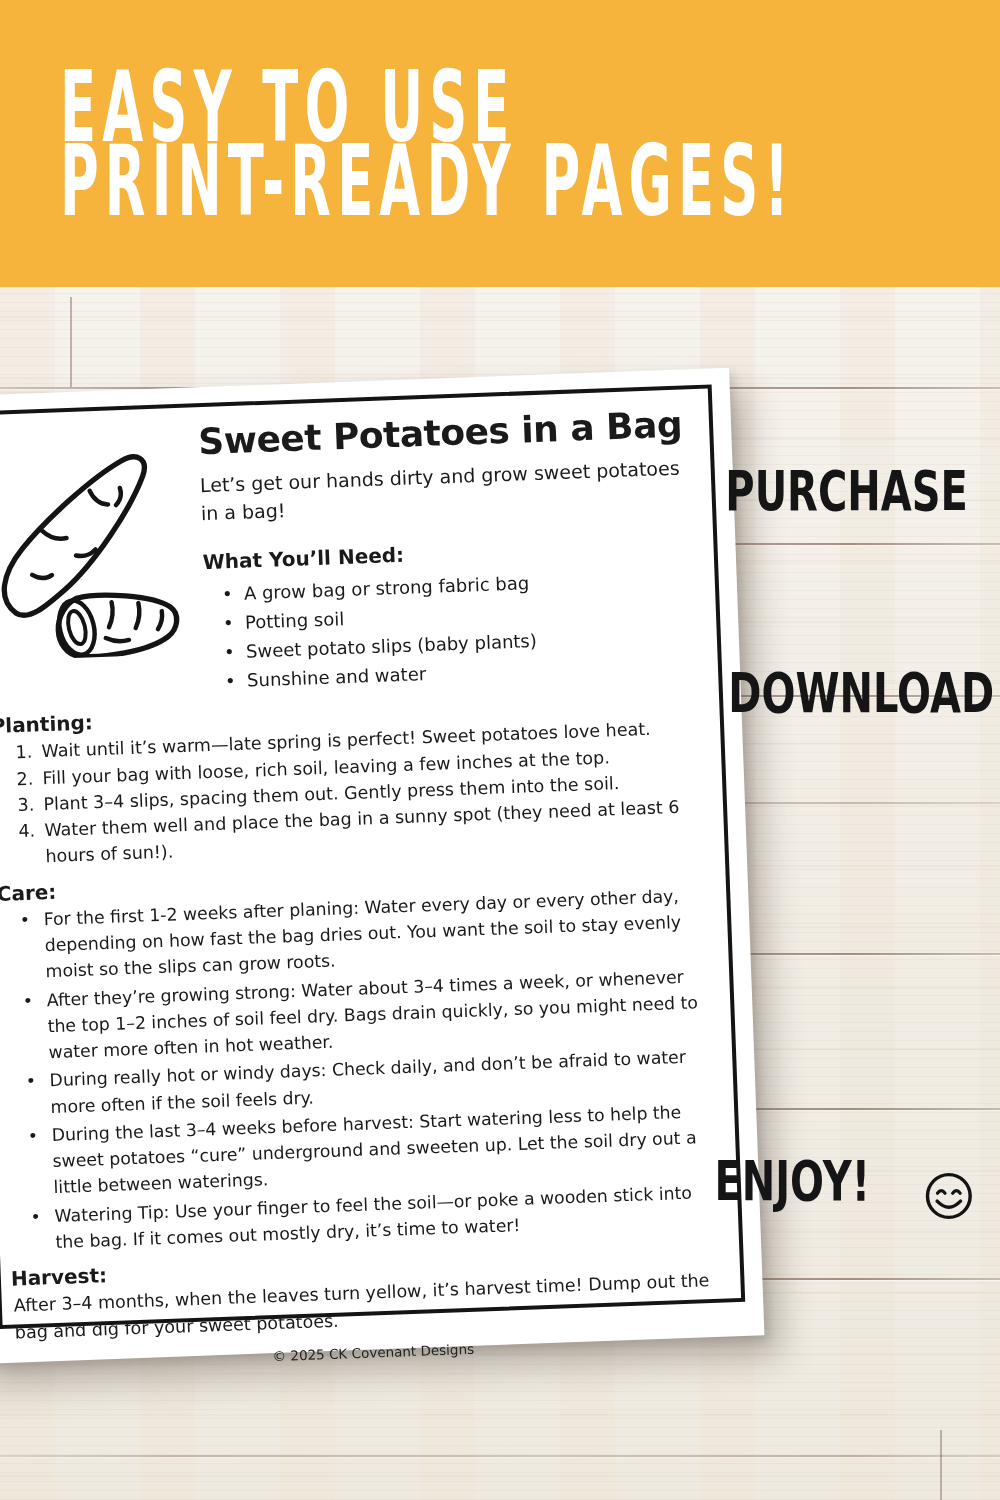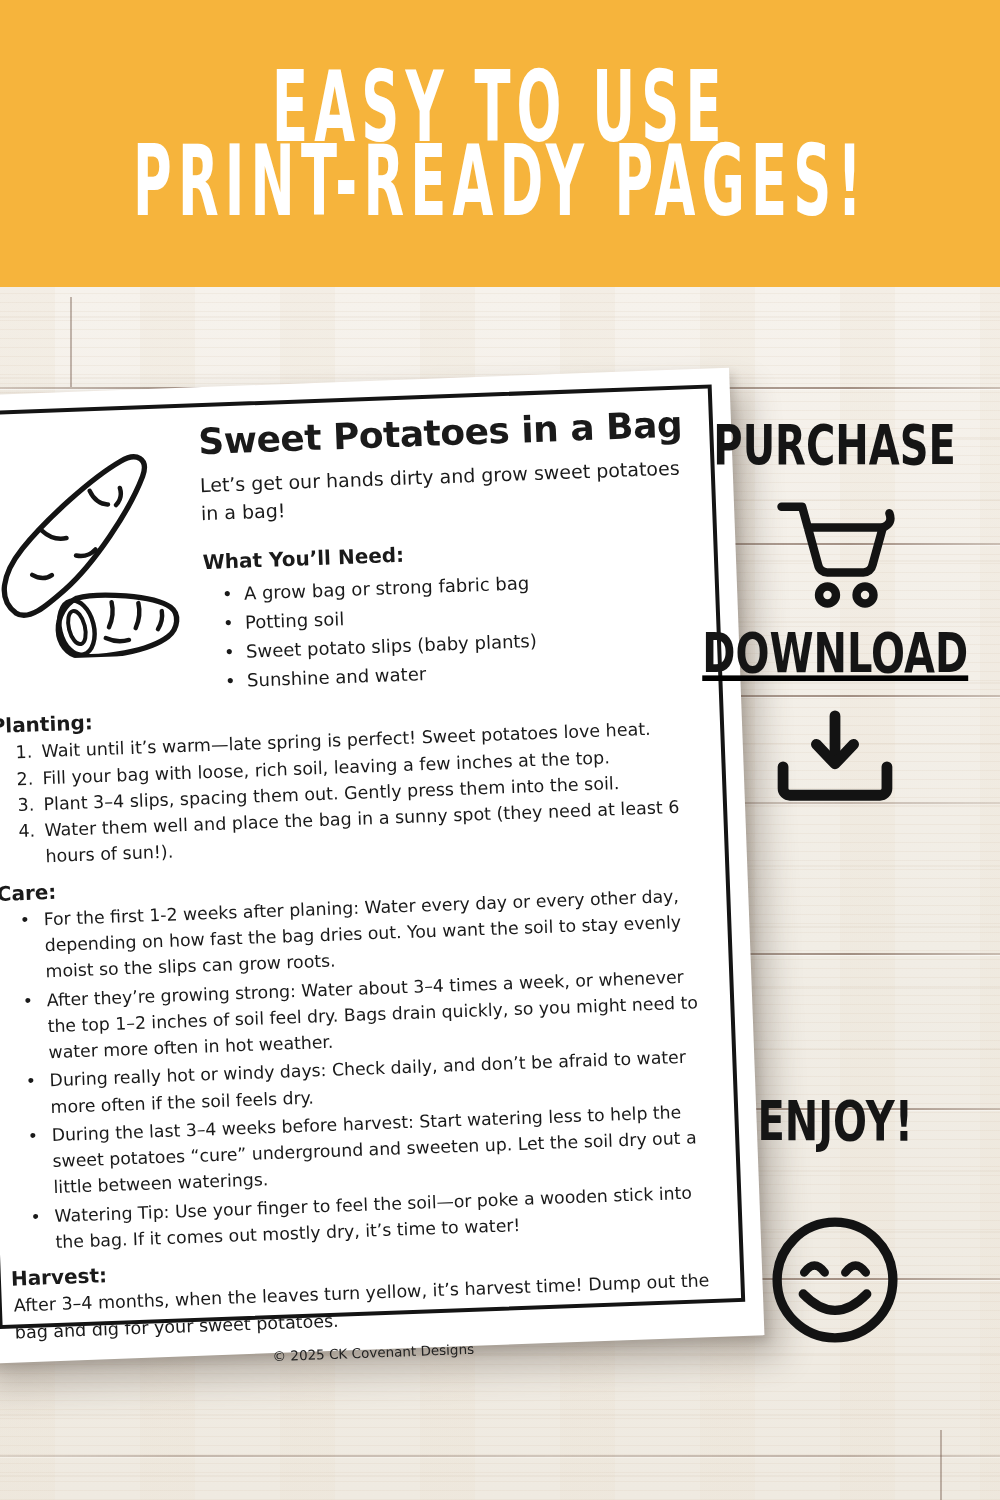--- a/index.html
+++ b/index.html
@@ -19,21 +19,21 @@
       linear-gradient(180deg,#F6F2EC 0%,#F1EDE5 55%,#EFEAE1 100%);
   }
   .seam{position:absolute; left:0; width:1000px; height:2px;
         background:linear-gradient(90deg, rgba(110,82,67,.25), rgba(110,82,67,.55) 18%, rgba(110,82,67,.4) 55%, rgba(110,82,67,.6) 85%, rgba(110,82,67,.3));
         box-shadow:0 1px 0 rgba(255,255,255,.55);}
   .vseam{position:absolute; width:2px; background:rgba(110,82,67,.4);}
 
   
   .banner{
     position:absolute; left:0; top:0; width:1000px; height:287px;
-    background:#F6B43C; display:flex; flex-direction:column; align-items:center; justify-content:center;
+    background:#F6B43C; display:flex; flex-direction:column; justify-content:center;
     gap:14px;
   }
   .banner-line{
     color:#FFFFFF; font-weight:700; white-space:nowrap;
     font-size:60px; letter-spacing:7px; line-height:1;
     transform:scale(.88,1.62); transform-origin:center;
   }
 
   
   .paper{
@@ -65,21 +65,21 @@
   ul.care li{position:relative; padding-left:32px; font-size:17.3px; line-height:1.52; margin-bottom:2px;}
   ul.care li::before{content:"•"; position:absolute; left:8px; top:0;}
 
   .harvest-p{margin:2px 0 0 0; font-size:17.5px; line-height:1.55;}
   .ws-footer{margin:10px 0 0 0; text-align:center; font-size:13.5px; color:#222;}
 
   .lineart{stroke:#141414; fill:none; stroke-linecap:round; stroke-linejoin:round;}
   .fillwhite{fill:#fff;}
 
   
-  .step{position:absolute; left:695px; width:280px; display:flex; flex-direction:column; align-items:center;}
+  .step{position:absolute; left:695px; width:280px; display:flex; align-items:center;}
   .step-label{font-weight:800; font-size:50px; line-height:1; color:#151515; white-space:nowrap;
               transform:scale(.8,1.12); transform-origin:center;}
   .step svg{display:block;}
   .icon-stroke{stroke:#131313; fill:none; stroke-linecap:round; stroke-linejoin:round;}
 </style>
 </head>
 <body>
 
 <div class="stage">
 
@@ -155,21 +155,21 @@
   <div class="step" style="top:420px;">
     <div class="step-label">PURCHASE</div>
     <svg width="122" height="126" viewBox="0 0 130 130" style="margin-top:16px;">
       <path class="icon-stroke" stroke-width="9" d="M8,20 H30 L47,82 A10,10 0 0 0 57,90 H95 A10,10 0 0 0 105,82 L116,42 H36"></path>
       <path class="icon-stroke" stroke-width="9" d="M116,42 Q127,38 123,27"></path>
       <circle class="icon-stroke" stroke-width="9" cx="57" cy="114" r="9"></circle>
       <circle class="icon-stroke" stroke-width="9" cx="97" cy="114" r="9"></circle>
     </svg>
   </div>
 
-  <div class="step" style="top:628px;text-decoration:underline;">
+  <div class="step" style="top:628px;">
     <div class="step-label">DOWNLOAD</div>
     <svg width="128" height="98" viewBox="0 0 130 100" style="margin-top:32px;">
       <path class="icon-stroke" stroke-width="11" d="M65,6 V52"></path>
       <path class="icon-stroke" stroke-width="11" d="M46,35 L65,55 L84,35"></path>
       <path class="icon-stroke" stroke-width="11" d="M12,58 V80 A7,7 0 0 0 19,87 H111 A7,7 0 0 0 118,80 V58"></path>
     </svg>
   </div>
 
 
   <div class="step" style="top:1096px;gap:34px;">

